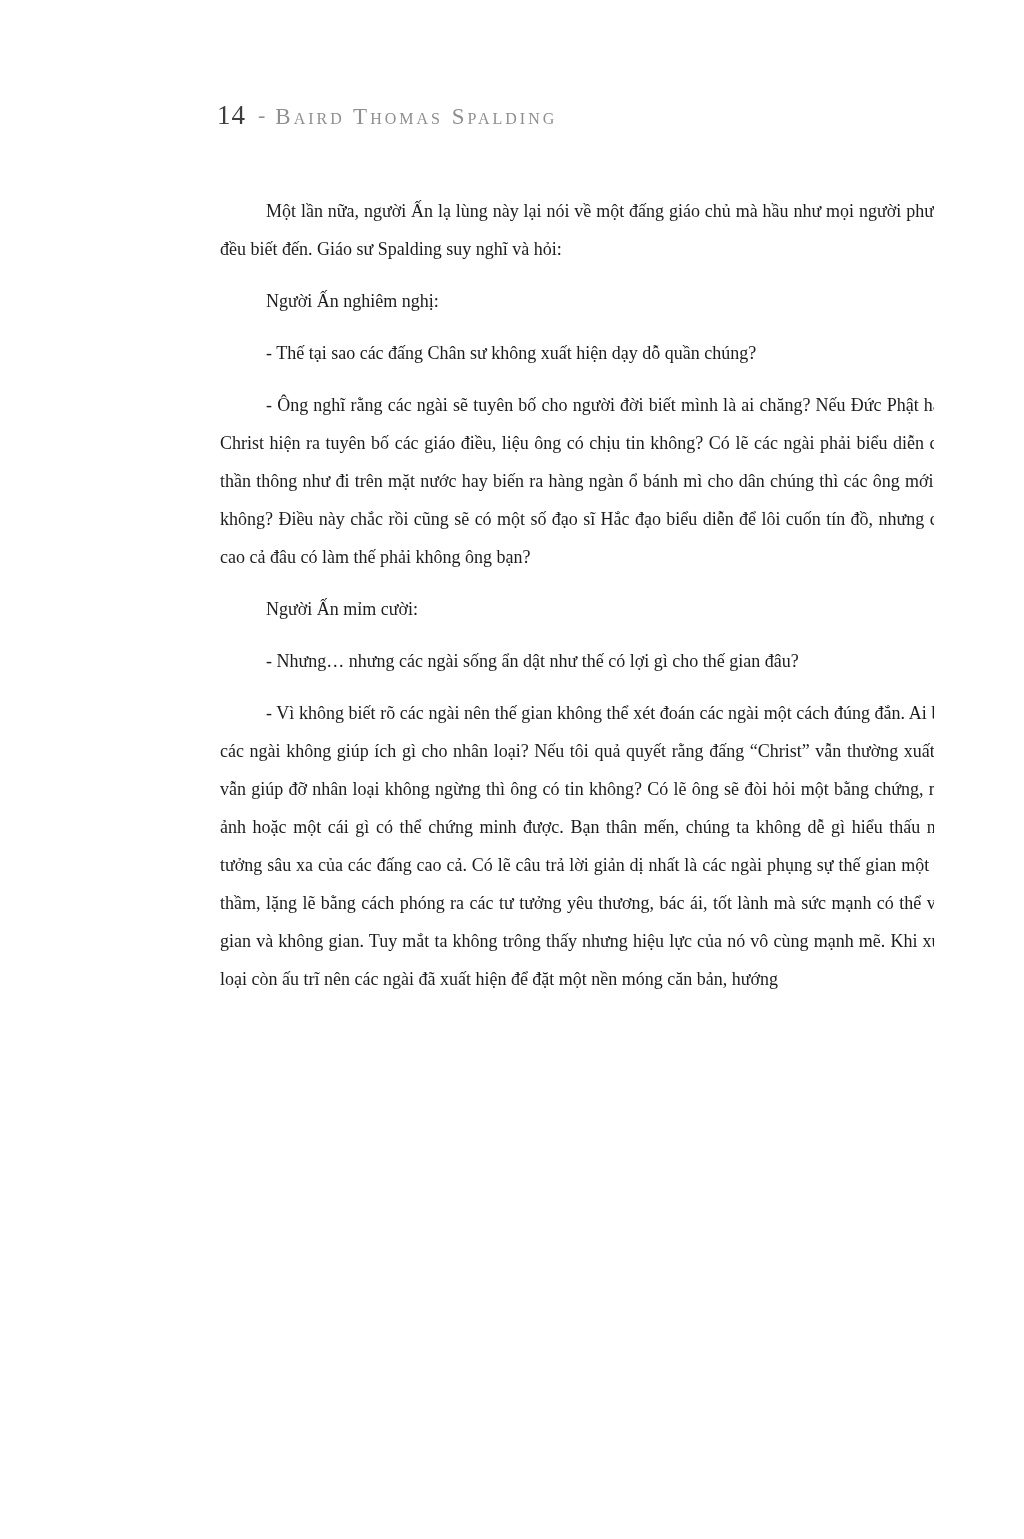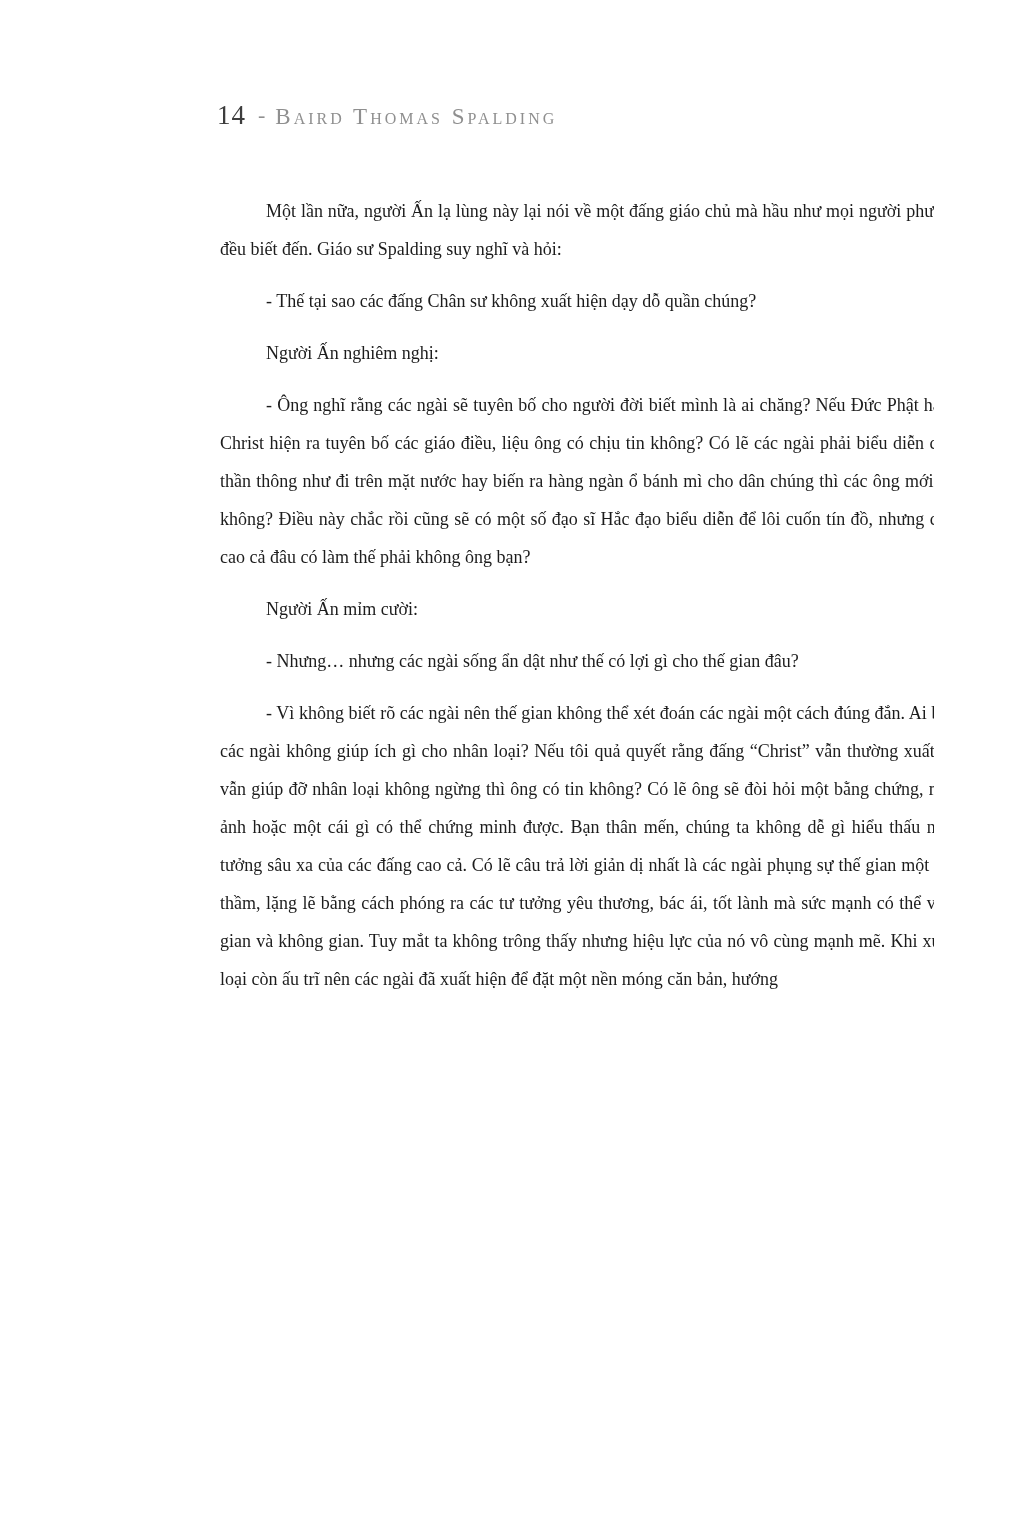--- a/index.html
+++ b/index.html
@@ -60,21 +60,21 @@
 <body>
 
 <div class="page">
 
   <header class="running-header">
     <span class="page-number">14</span><span class="header-sep">-</span><span class="running-title">Baird Thomas Spalding</span>
   </header>
 
   <main class="text-block">
     <p class="para">Một lần nữa, người Ấn lạ lùng này lại nói về một đấng giáo chủ mà hầu như mọi người phương Tây đều biết đến. Giáo sư Spalding suy nghĩ và hỏi:</p>
+    <p class="para">Người Ấn nghiêm nghị:</p>
     <p class="para">- Thế tại sao các đấng Chân sư không xuất hiện dạy dỗ quần chúng?</p>
-    <p class="para">Người Ấn nghiêm nghị:</p>
     <p class="para">- Ông nghĩ rằng các ngài sẽ tuyên bố cho người đời biết mình là ai chăng? Nếu Đức Phật hay Đấng Christ hiện ra tuyên bố các giáo điều, liệu ông có chịu tin không? Có lẽ các ngài phải biểu diễn các phép thần thông như đi trên mặt nước hay biến ra hàng ngàn ổ bánh mì cho dân chúng thì các ông mới tin phải không? Điều này chắc rồi cũng sẽ có một số đạo sĩ Hắc đạo biểu diễn để lôi cuốn tín đồ, nhưng các đấng cao cả đâu có làm thế phải không ông bạn?</p>
     <p class="para">Người Ấn mỉm cười:</p>
     <p class="para">- Nhưng… nhưng các ngài sống ẩn dật như thế có lợi gì cho thế gian đâu?</p>
     <p class="para">- Vì không biết rõ các ngài nên thế gian không thể xét đoán các ngài một cách đúng đắn. Ai bảo rằng các ngài không giúp ích gì cho nhân loại? Nếu tôi quả quyết rằng đấng “Christ” vẫn thường xuất hiện và vẫn giúp đỡ nhân loại không ngừng thì ông có tin không? Có lẽ ông sẽ đòi hỏi một bằng chứng, một hình ảnh hoặc một cái gì có thể chứng minh được. Bạn thân mến, chúng ta không dễ gì hiểu thấu những tư tưởng sâu xa của các đấng cao cả. Có lẽ câu trả lời giản dị nhất là các ngài phụng sự thế gian một cách âm thầm, lặng lẽ bằng cách phóng ra các tư tưởng yêu thương, bác ái, tốt lành mà sức mạnh có thể vượt thời gian và không gian. Tuy mắt ta không trông thấy nhưng hiệu lực của nó vô cùng mạnh mẽ. Khi xưa, nhân loại còn ấu trĩ nên các ngài đã xuất hiện để đặt một nền móng căn bản, hướng</p>
   </main>
 
 </div>
 
 </body></html>

